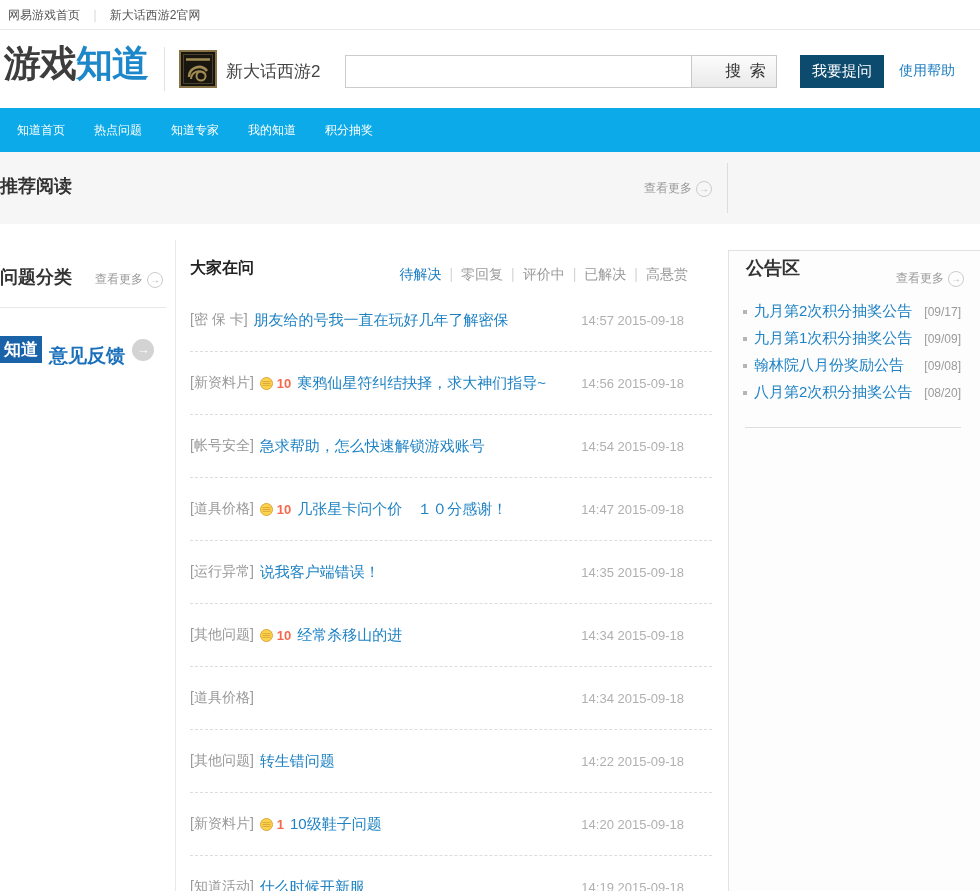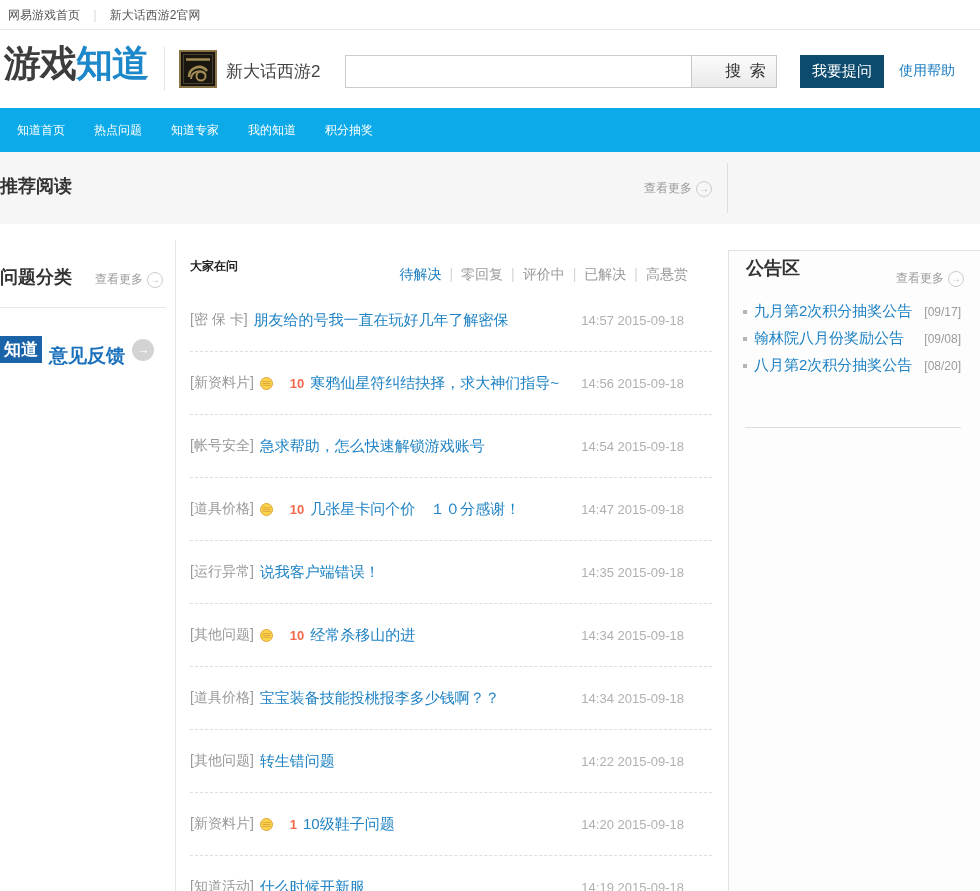--- a/index.html
+++ b/index.html
@@ -52,30 +52,30 @@
   .side-more{position:absolute;left:95px;top:271px;}
   .side-divider{position:absolute;left:0;top:307px;width:166px;height:1px;background:#e8e8e8;}
   .feedback{position:absolute;left:0;top:330px;display:flex;align-items:center;gap:7px;text-decoration:none;}
   .fb-badge{background:#1b63a8;color:#fff;font-size:17px;font-weight:bold;padding:2px 4px;}
   .fb-label{color:#1a70bb;font-size:19px;font-weight:bold;margin-top:13px;}
   .fb-arrow{width:22px;height:22px;border-radius:50%;background:#d3d3d3;color:#fff;
             font-size:13px;line-height:22px;text-align:center;font-weight:bold;flex:none;}
   .v-divider{position:absolute;left:175px;top:240px;width:1px;height:651px;background:#e8e8e8;}
 
   
-  .main-title{position:absolute;left:190px;top:258px;font-size:12px;font-weight:bold;color:#222;}
+  .main-title{position:absolute;left:190px;top:258px;font-size:16px;font-weight:bold;color:#222;}
   .tabs{position:absolute;left:190px;top:266px;width:498px;text-align:right;font-size:14px;}
   .tab{color:#999;text-decoration:none;}
   .tab.active{color:#1a7cc0;}
   .tab-sep{color:#d5d5d5;margin:0 8px;font-style:normal;}
   .q-list{position:absolute;left:190px;top:289px;width:522px;}
   .q-row{height:63px;display:flex;align-items:center;border-bottom:1px dashed #ddd;
          box-sizing:border-box;padding-right:28px;}
   .q-cat{color:#999;font-size:14px;margin-right:6px;white-space:nowrap;}
-  .q-coin{display:inline-flex;align-items:center;margin-right:6px;gap:17px;}
+  .q-coin{display:inline-flex;align-items:center;margin-right:6px;gap:4px;}
   .q-coin-n{color:#f4694c;font-size:13px;font-weight:bold;font-style:normal;}
   .q-title{color:#1e82c4;font-size:15px;text-decoration:none;white-space:nowrap;overflow:hidden;}
   .q-time{margin-left:auto;color:#b0b0b0;font-size:13px;white-space:nowrap;padding-left:10px;}
 
   
   .ann-box{position:absolute;left:728px;top:250px;width:270px;height:655px;background:#fdfdfd;
            border:1px solid #e2e2e2;box-sizing:border-box;}
   .ann-title{position:absolute;left:17px;top:5px;font-size:18px;font-weight:bold;color:#333;}
   .ann-more{position:absolute;left:167px;top:19px;}
   .ann-list{position:absolute;left:14px;top:47px;width:218px;list-style:none;margin:0;padding:0;}
@@ -198,21 +198,20 @@
           <path d="M2.5 4.6 h8 M2.5 6.5 h8 M2.5 8.4 h8" stroke="#dca33c" stroke-width="0.9" fill="none"></path>
         </svg>
           <b class="q-coin-n">10</b>
       </span>
       <a class="q-title">经常杀移山的进</a>
       <span class="q-time">14:34 2015-09-18</span>
     </div>
       <div class="q-row">
       <span class="q-cat">[道具价格]</span>
 
-      <a class="q-title">宝宝装备技能投桃报李多少钱啊？？</a>
       <span class="q-time">14:34 2015-09-18</span>
     </div>
       <div class="q-row">
       <span class="q-cat">[其他问题]</span>
 
       <a class="q-title">转生错问题</a>
       <span class="q-time">14:22 2015-09-18</span>
     </div>
       <div class="q-row">
       <span class="q-cat">[新资料片]</span>
@@ -241,20 +240,25 @@
         <span class="circle-arrow">→</span>
       </a>
     <ul class="ann-list" id="annlist">
         <li class="ann-item">
       <span class="ann-bullet"></span>
       <a class="ann-link">九月第2次积分抽奖公告</a>
       <span class="ann-date">[09/17]</span>
     </li>
         <li class="ann-item">
       <span class="ann-bullet"></span>
+      <a class="ann-link">九月第1次积分抽奖公告</a>
+      <span class="ann-date">[09/09]</span>
+    </li>
+        <li class="ann-item">
+      <span class="ann-bullet"></span>
       <a class="ann-link">翰林院八月份奖励公告</a>
       <span class="ann-date">[09/08]</span>
     </li>
         <li class="ann-item">
       <span class="ann-bullet"></span>
       <a class="ann-link">八月第2次积分抽奖公告</a>
       <span class="ann-date">[08/20]</span>
     </li>
       </ul>
     <div class="ann-line"></div>

